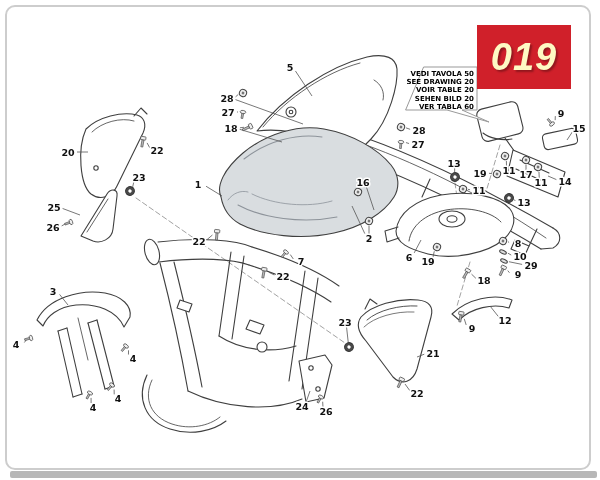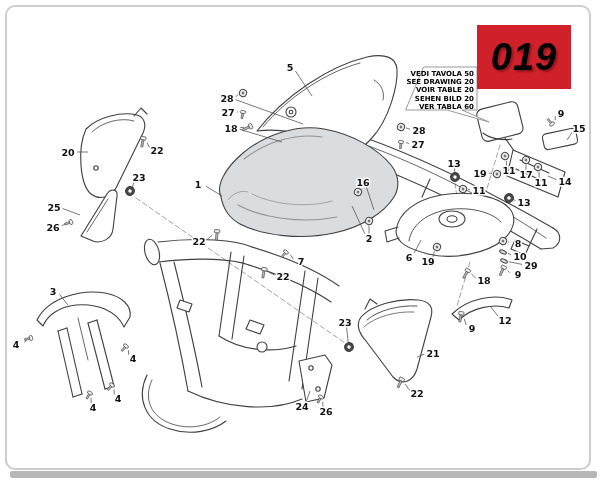--- a/index.html
+++ b/index.html
@@ -13,21 +13,21 @@
          border:2px solid var(--border_gray);border-radius:10px;}
   .page-band{position:absolute;left:10px;top:471px;width:587px;height:7px;
          background:var(--border_band);border-radius:2px;}
   #diagram-svg{position:absolute;left:0;top:0;width:600px;height:480px;z-index:1;}
   #diagram-svg text.callout{font:bold 9.5px "DejaVu Sans",sans-serif;fill:#101010;
          paint-order:stroke;stroke:#ffffff;stroke-width:3px;stroke-linejoin:round;}
   .note{position:absolute;left:402px;top:70px;width:72px;z-index:2;text-align:right;
          font:bold 7px/8.2px "DejaVu Sans",sans-serif;color:#000;white-space:nowrap;}
   .badge{position:absolute;left:477px;top:25px;width:94px;height:64px;z-index:3;
          background:var(--badge_red);display:flex;align-items:center;justify-content:center;
-         color:#000000;font:italic 800 38px "Liberation Sans",sans-serif;letter-spacing:1px;
+         color:#fef9c3;font:italic 800 38px "Liberation Sans",sans-serif;letter-spacing:1px;
          text-shadow:2px 2px 2px rgba(0,0,0,.3);}
 </style>
 </head>
 <body>
 
 <div class="stage">
   <div class="page-frame"></div>
   <div class="page-band"></div>
 
   <svg id="diagram-svg" viewBox="0 0 600 480">

